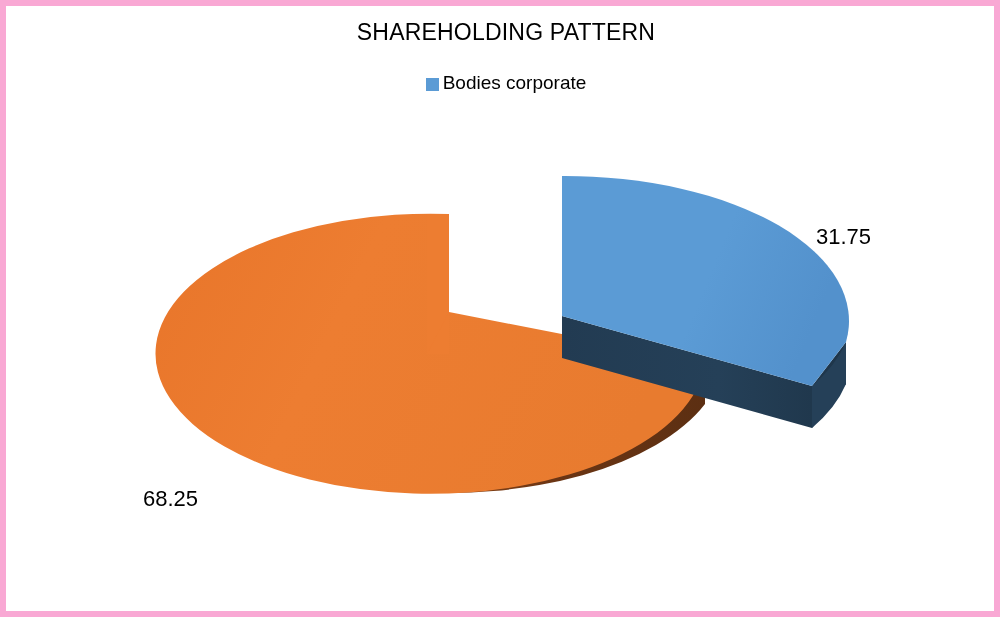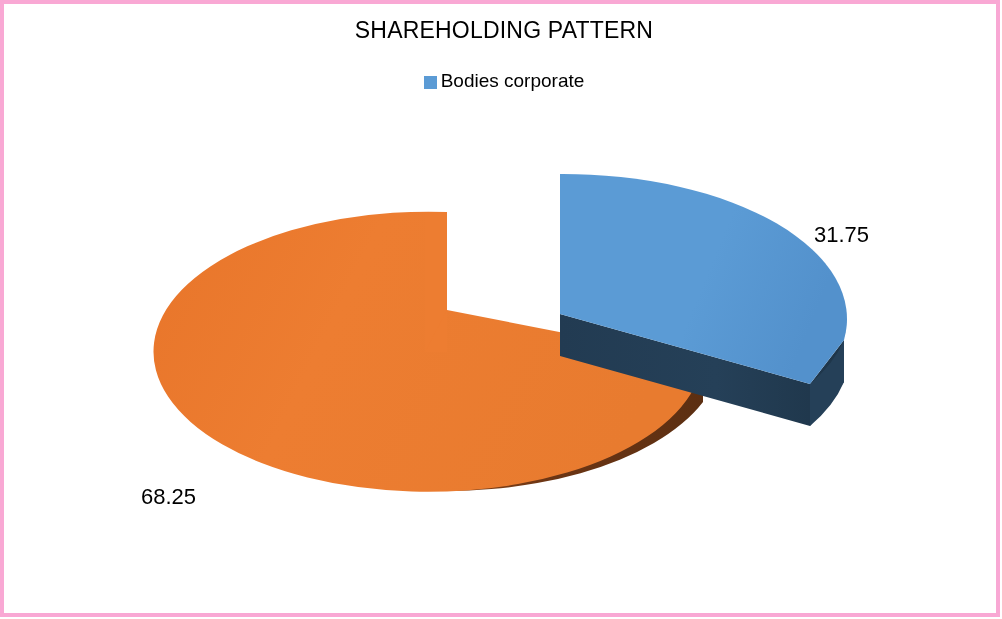--- a/index.html
+++ b/index.html
@@ -5,21 +5,21 @@
   html,body{margin:0;padding:0;}
   body{
     width:1002px;height:619px;
     background:#ffffff;
     font-family:"Liberation Sans", sans-serif;
     overflow:hidden;
   }
   #chart-frame{
     position:relative;
     width:1000px;height:617px;
-    border:4px solid #f9a8d4;
+    border:6px solid #f9a8d4;
     background:#ffffff;
     box-sizing:border-box;
     overflow:hidden;
   }
   #chart-title{
     position:absolute;
     top:13px;left:0;width:1000px;
     text-align:center;
     font-size:23px;
     color:#000000;

